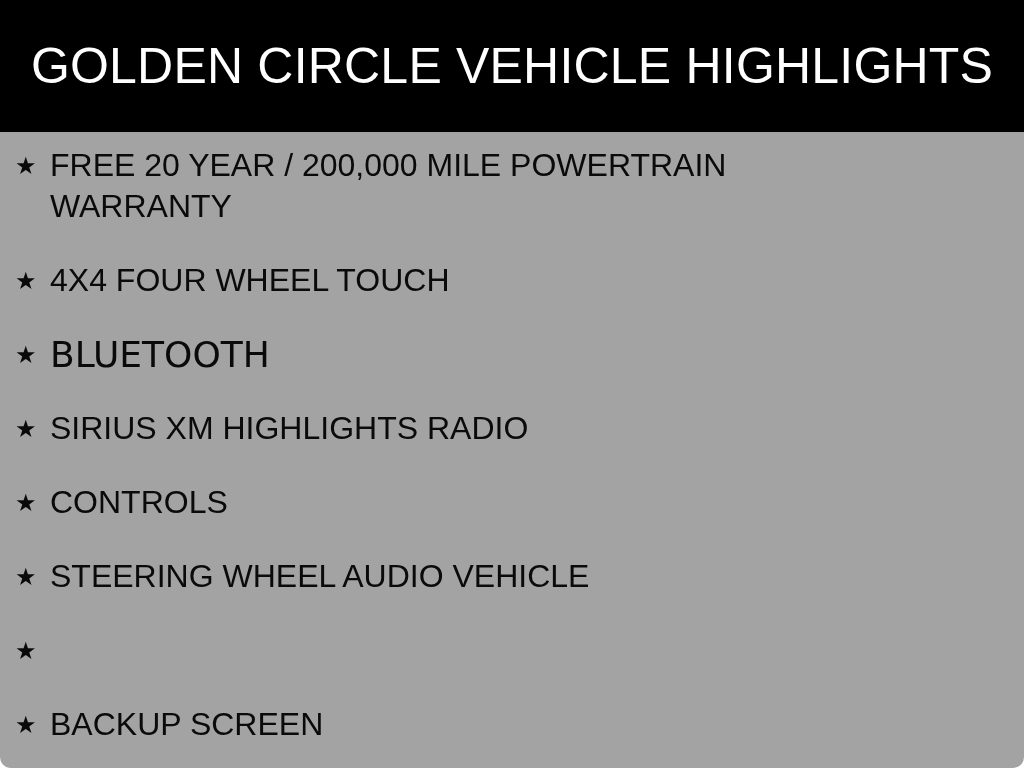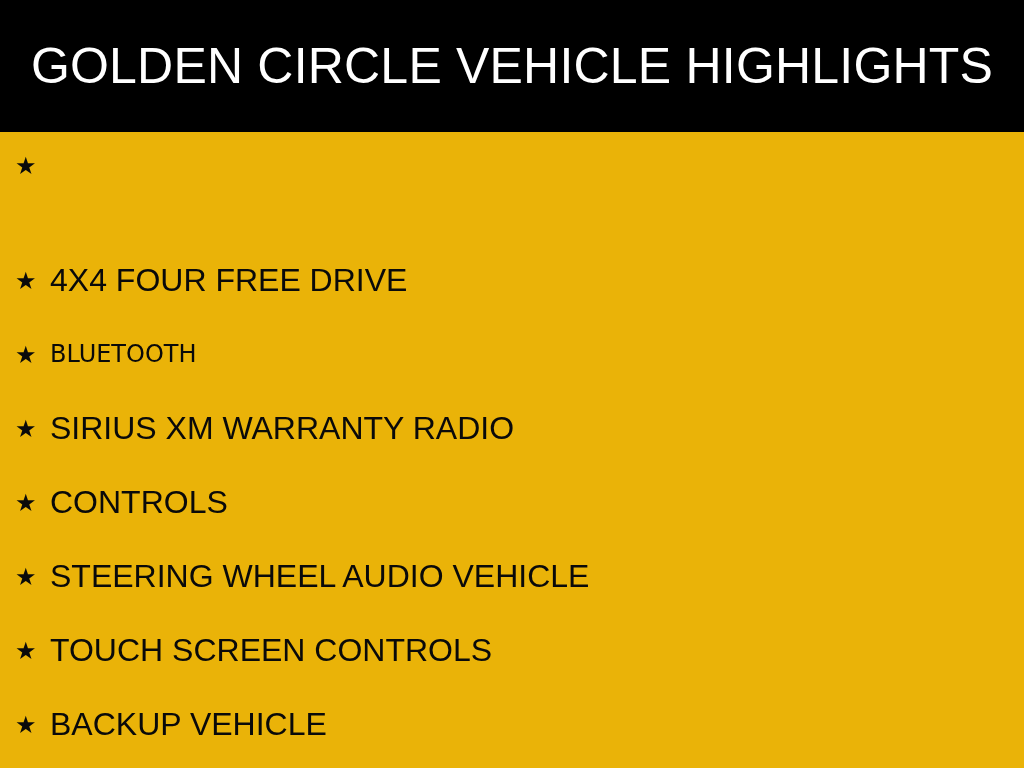--- a/index.html
+++ b/index.html
@@ -11,21 +11,22 @@
     height: 768px;
     background: #ffffff;
     font-family: "Liberation Sans", sans-serif;
     overflow: hidden;
   }
 
   #slide {
     position: relative;
     width: 1024px;
     height: 768px;
-    background: #eab308;
+    background: #a3a3a3;
+    border-radius: 11px;
   }
 
   
   #header-band {
     position: absolute;
     left: 0;
     top: 0;
     width: 1024px;
     height: 132px;
     background: #000000;
@@ -106,68 +107,68 @@
   }
 
   
   .highlight-item.two-line .item-label {
     max-width: 790px;
   }
 
   
   .highlight-item.alt-face .item-label {
     font-family: "DejaVu Sans", sans-serif;
-    font-size: 24px;
+    font-size: 36px;
   }
 </style>
 </head>
 <body>
 
 <div id="slide">
 
   <div id="header-band">
     <div id="page-title">GOLDEN CIRCLE VEHICLE HIGHLIGHTS</div>
   </div>
 
   <ul id="highlights-list">
 
     <li class="highlight-item two-line">
       <span class="bullet-star">★</span>
+      <span class="item-label">FREE 20 YEAR / 200,000 MILE POWERTRAIN WARRANTY</span>
     </li>
 
     <li class="highlight-item">
       <span class="bullet-star">★</span>
-      <span class="item-label">4X4 FOUR FREE DRIVE</span>
+      <span class="item-label">4X4 FOUR WHEEL TOUCH</span>
     </li>
 
     <li class="highlight-item alt-face">
       <span class="bullet-star">★</span>
       <span class="item-label">BLUETOOTH</span>
     </li>
 
     <li class="highlight-item">
       <span class="bullet-star">★</span>
-      <span class="item-label">SIRIUS XM WARRANTY RADIO</span>
+      <span class="item-label">SIRIUS XM HIGHLIGHTS RADIO</span>
     </li>
 
     <li class="highlight-item">
       <span class="bullet-star">★</span>
       <span class="item-label">CONTROLS</span>
     </li>
 
     <li class="highlight-item">
       <span class="bullet-star">★</span>
       <span class="item-label">STEERING WHEEL AUDIO VEHICLE</span>
     </li>
 
     <li class="highlight-item">
       <span class="bullet-star">★</span>
-      <span class="item-label">TOUCH SCREEN CONTROLS</span>
     </li>
 
     <li class="highlight-item">
       <span class="bullet-star">★</span>
-      <span class="item-label">BACKUP VEHICLE</span>
+      <span class="item-label">BACKUP SCREEN</span>
     </li>
 
   </ul>
 
 </div>
 
 </body></html>

